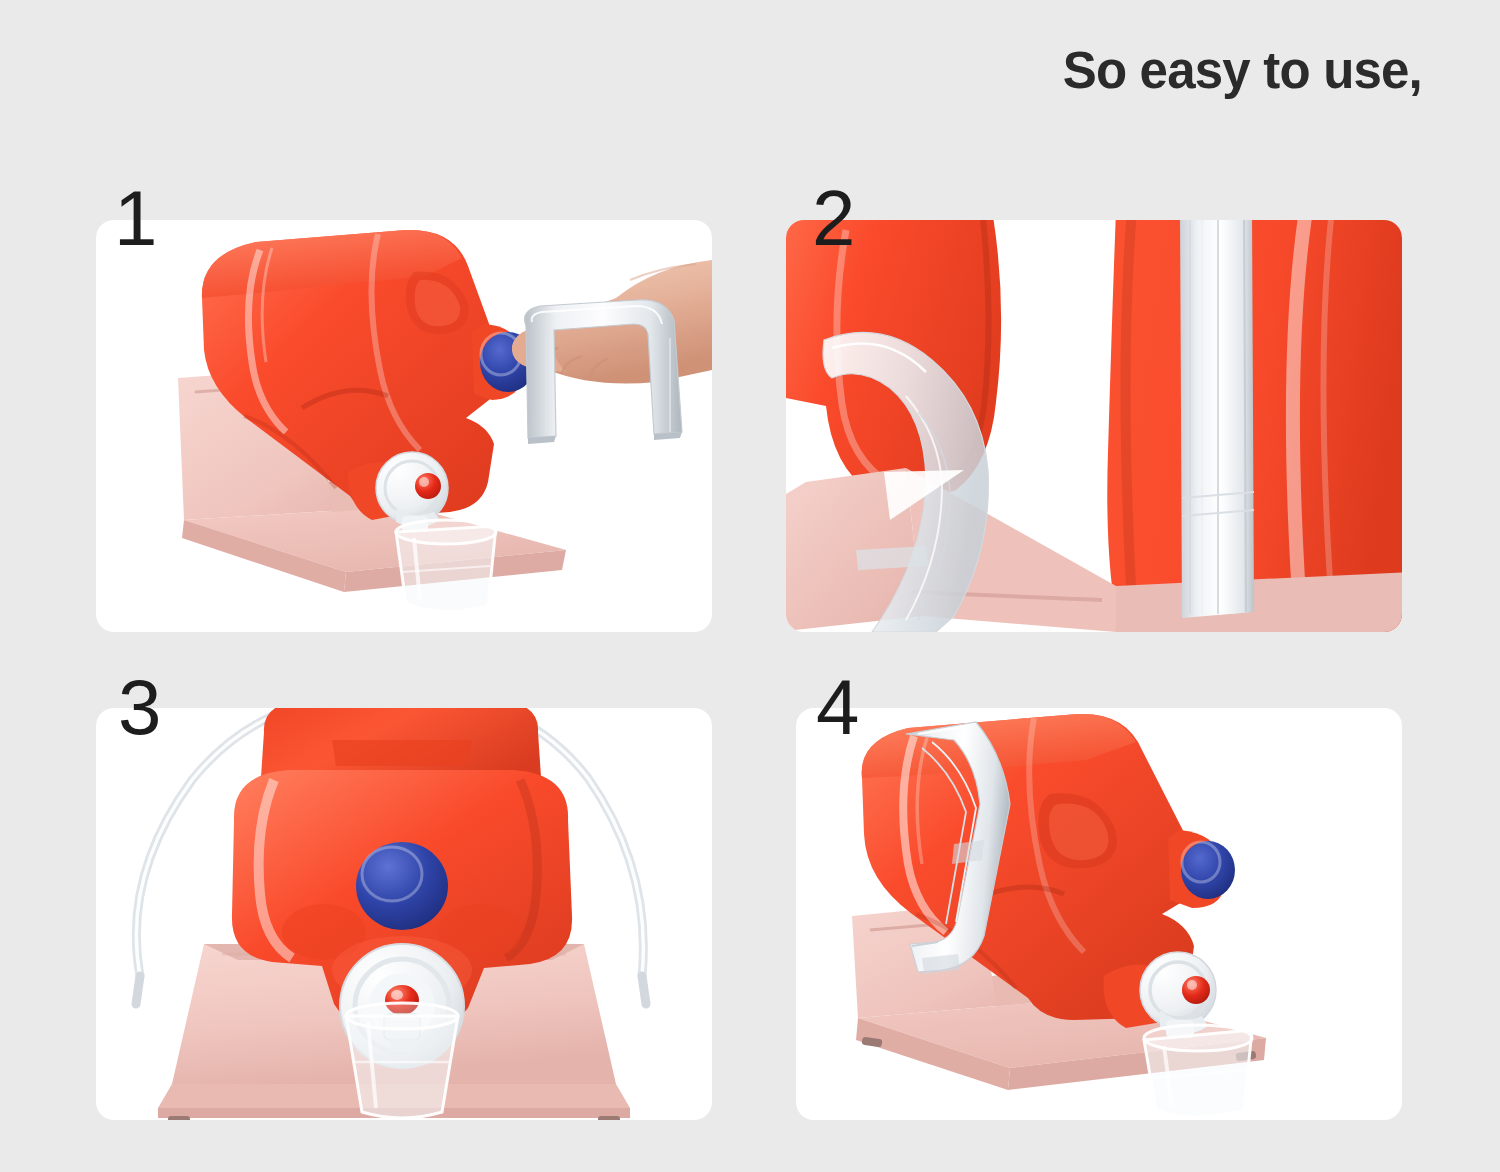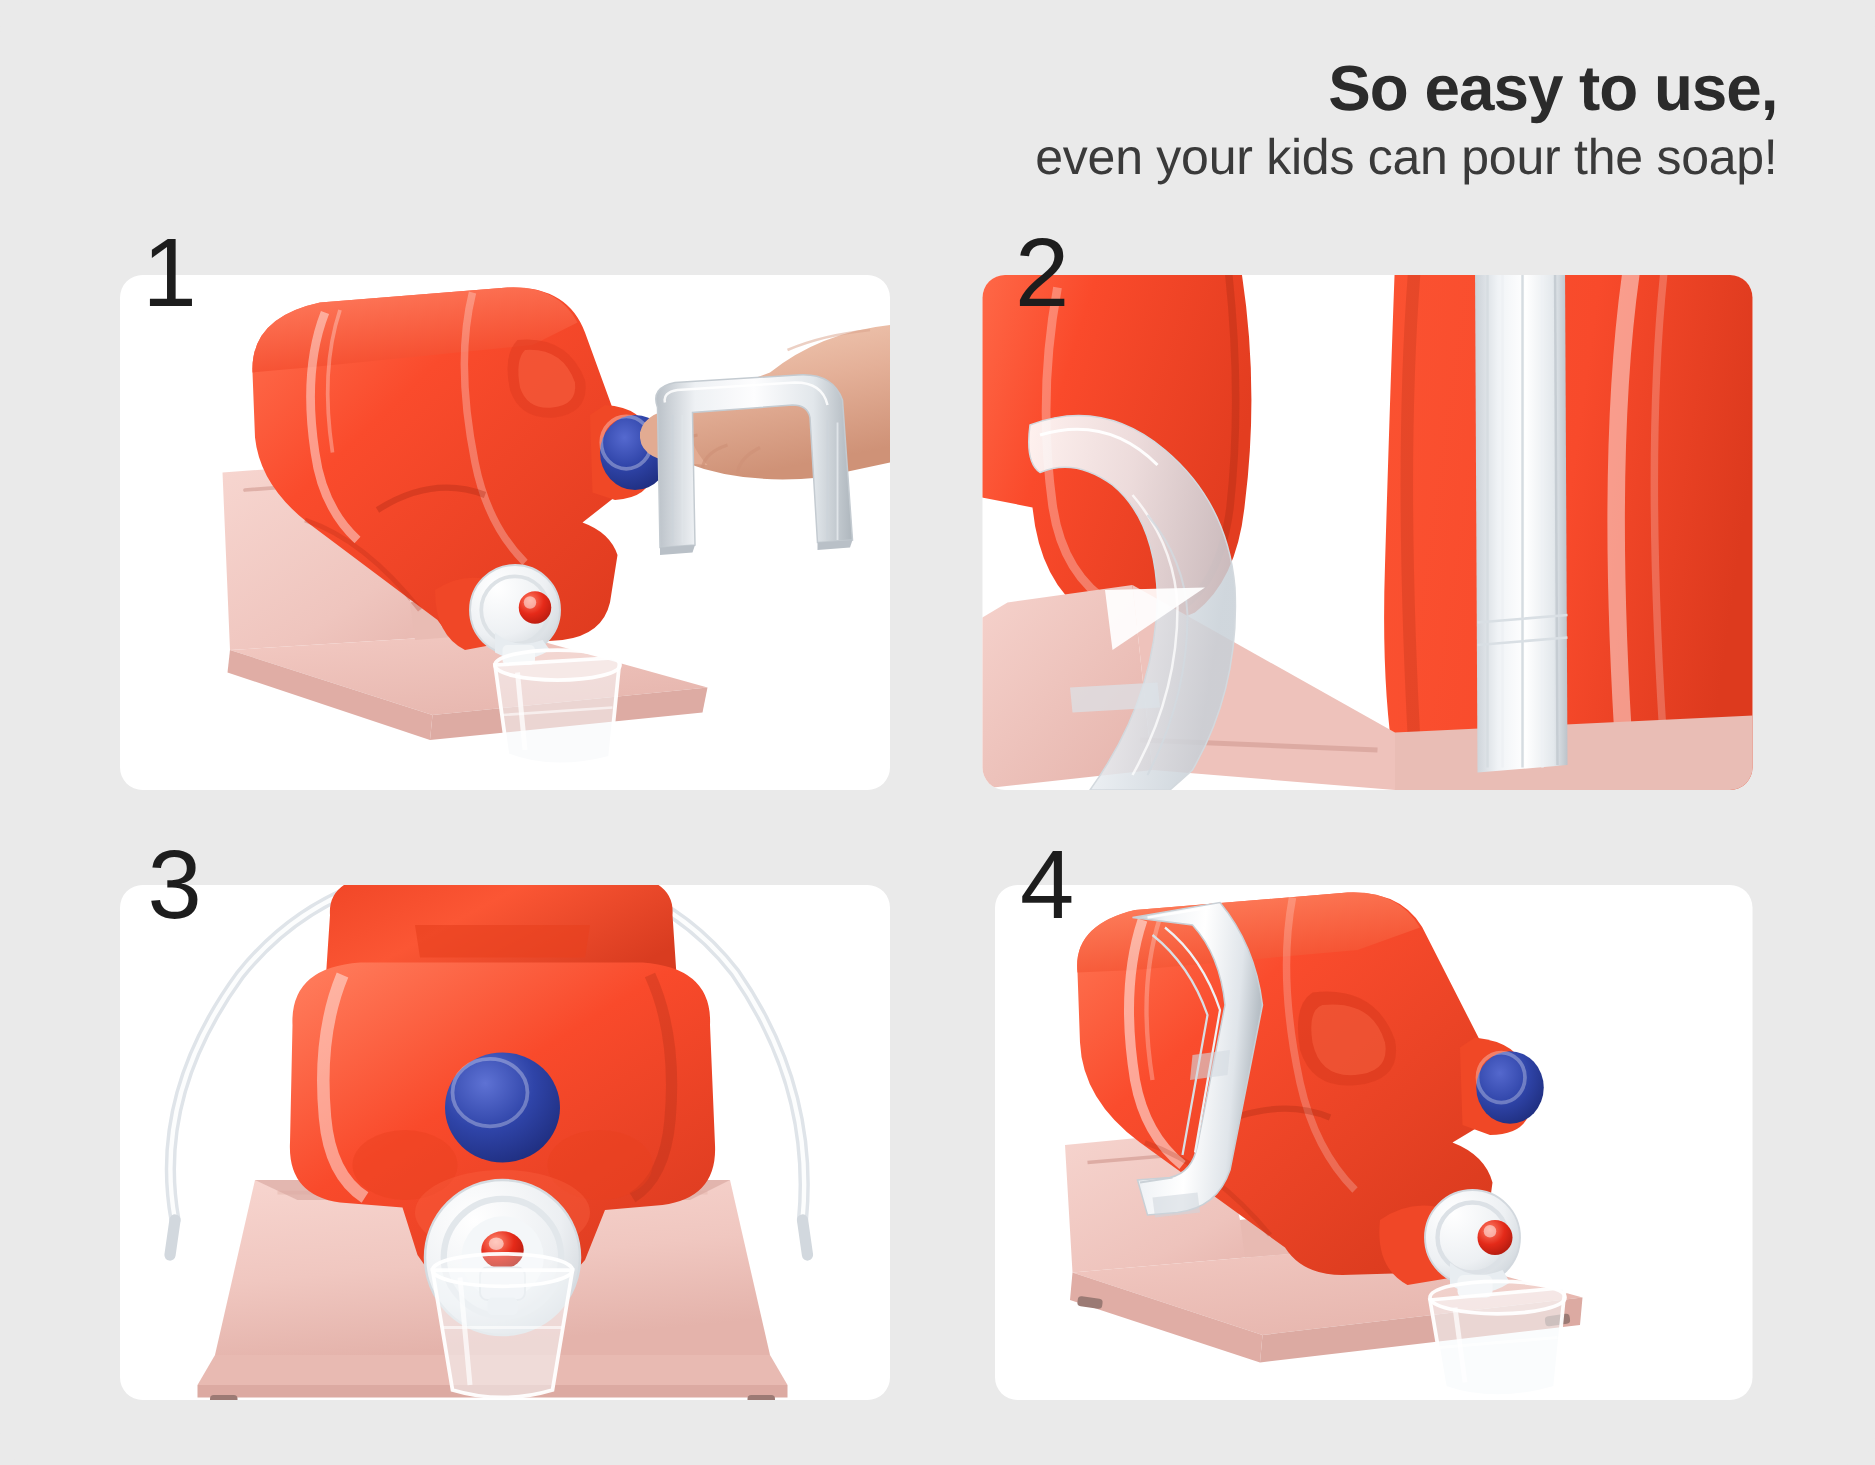--- a/index.html
+++ b/index.html
@@ -71,21 +71,20 @@
   .scene { position: absolute; inset: 0; }
   svg { display: block; overflow: visible; }
 </style>
 </head>
 <body>
 
 <div id="root">
 
   <div class="headline-block">
     <span class="headline-main">So easy to use,</span>
-    <span class="headline-sub">even your kids can pour the soap!</span>
   </div>
 
   <div class="step-number" id="num-1">1</div>
   <div class="step-number" id="num-2">2</div>
   <div class="step-number" id="num-3">3</div>
   <div class="step-number" id="num-4">4</div>
 
   <div class="panel" id="panel-1">
     <div class="scene">
       <svg width="616" height="412" viewBox="0 0 616 412">

